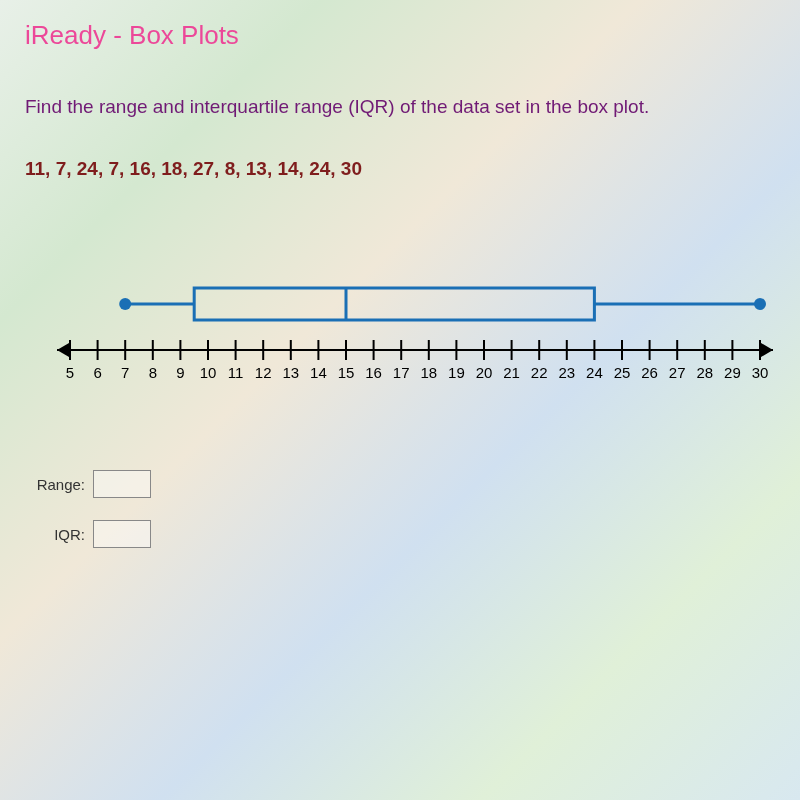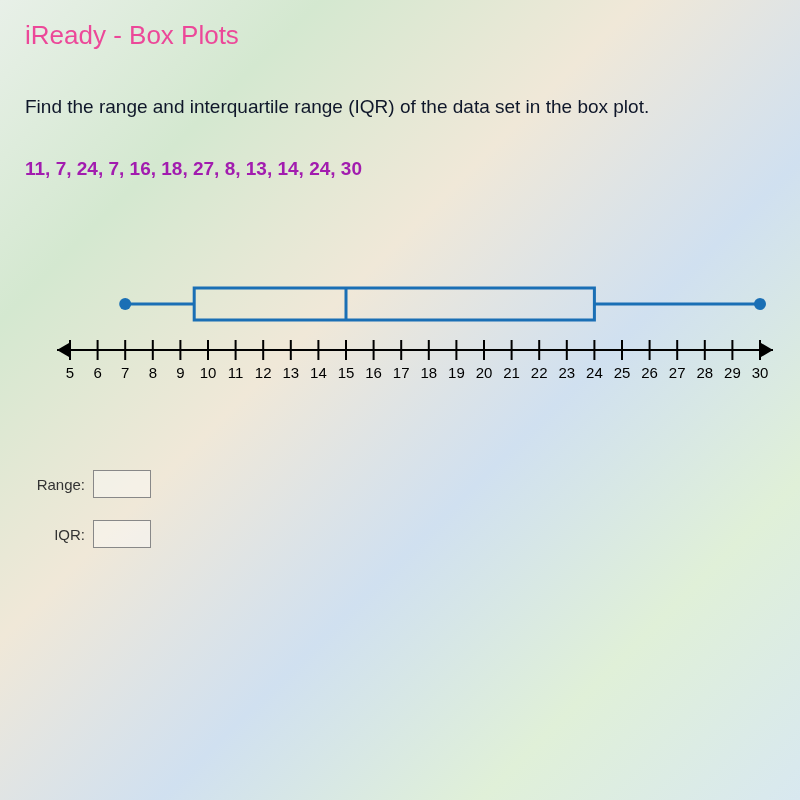--- a/index.html
+++ b/index.html
@@ -14,27 +14,27 @@
     }
     .title {
       font-size: 26px;
       font-weight: normal;
       margin-bottom: 45px;
       color: #ec4899;
     }
     .prompt {
       font-size: 19px;
       margin-bottom: 40px;
-      color: #0f172a;
+      color: #701a75;
     }
     .data-list {
       font-size: 19px;
       font-weight: bold;
       margin-bottom: 90px;
-      color: #a21caf;
+      color: #7f1d1d;
     }
     .plot-area {
       position: relative;
       width: 720px;
       height: 120px;
       margin-left: 30px;
       margin-bottom: 80px;
     }
     .boxplot-svg {
       width: 100%;

